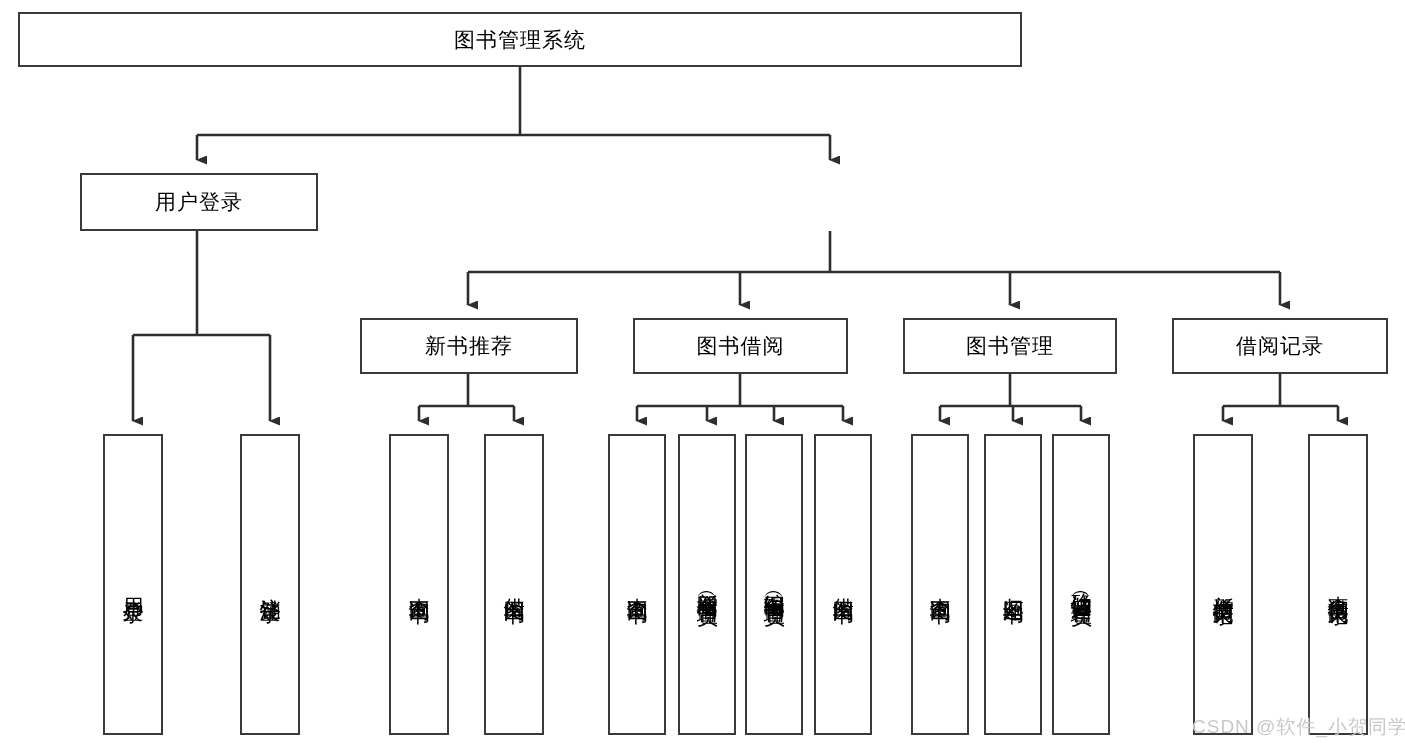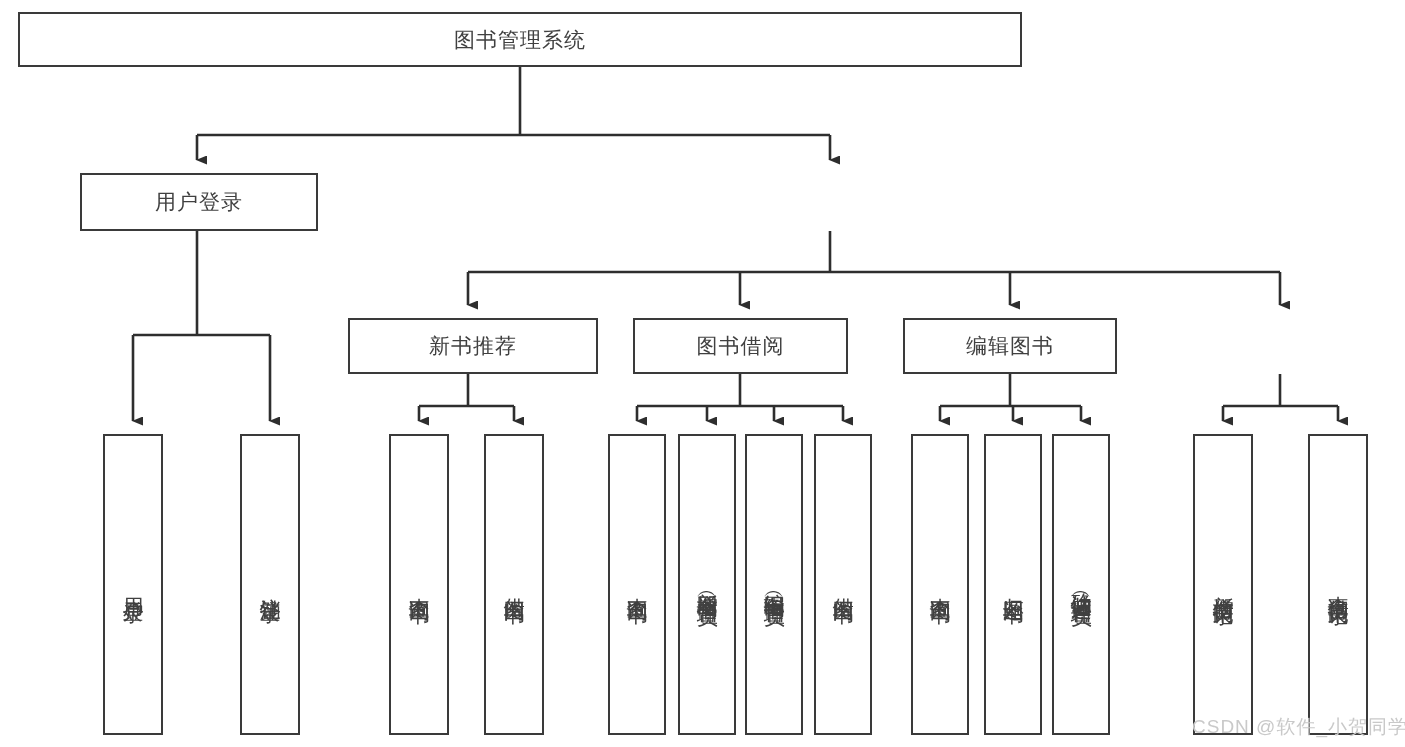--- a/index.html
+++ b/index.html
@@ -26,21 +26,21 @@
     pointer-events: none;
   }
   .node {
     position: absolute;
     box-sizing: border-box;
     background: #ffffff;
     border: 2px solid #3a3a3a;
     display: flex;
     align-items: center;
     justify-content: center;
-    color: #404040;
+    color: #000000;
   }
   .node.horiz {
     font-size: 21px;
     letter-spacing: 1px;
     line-height: 1.2;
   }
   .node.vert {
     writing-mode: vertical-rl;
     text-orientation: upright;
     font-size: 21px;
@@ -114,23 +114,24 @@
       <line x1="1223" y1="406" x2="1338" y2="406"></line>
       <line x1="1223" y1="406" x2="1223" y2="421" marker-end="url(#arrowhead)"></line>
       <line x1="1338" y1="406" x2="1338" y2="421" marker-end="url(#arrowhead)"></line>
     </g>
   </svg>
 
   <div class="node horiz" style="left: 18px; top: 12px; width: 1004px; height: 55px;">图书管理系统</div>
 
   <div class="node horiz" style="left: 80px; top: 173px; width: 238px; height: 58px;">用户登录</div>
 
-  <div class="node horiz" style="left: 348px; top: 318px; width: 250px; height: 56px;">新书推荐</div>
+  <div class="node horiz" style="left: 360px; top: 318px; width: 218px; height: 56px;">新书推荐</div>
   <div class="node horiz" style="left: 633px; top: 318px; width: 215px; height: 56px; text-align: center;">图书借阅</div>
-  <div class="node horiz" style="left: 903px; top: 318px; width: 214px; height: 56px;">编辑图书</div>
+  <div class="node horiz" style="left: 903px; top: 318px; width: 214px; height: 56px;">图书管理</div>
+  <div class="node horiz" style="left: 1172px; top: 318px; width: 216px; height: 56px;">借阅记录</div>
 
   <div class="node vert" style="left: 103px; top: 434px; width: 60px; height: 301px;">
     <span class="vtext">用户登录</span>
   </div>
   <div class="node vert" style="left: 240px; top: 434px; width: 60px; height: 301px;">
     <span class="vtext">注销登录</span>
   </div>
   <div class="node vert" style="left: 389px; top: 434px; width: 60px; height: 301px;">
     <span class="vtext">查询图书</span>
   </div>

